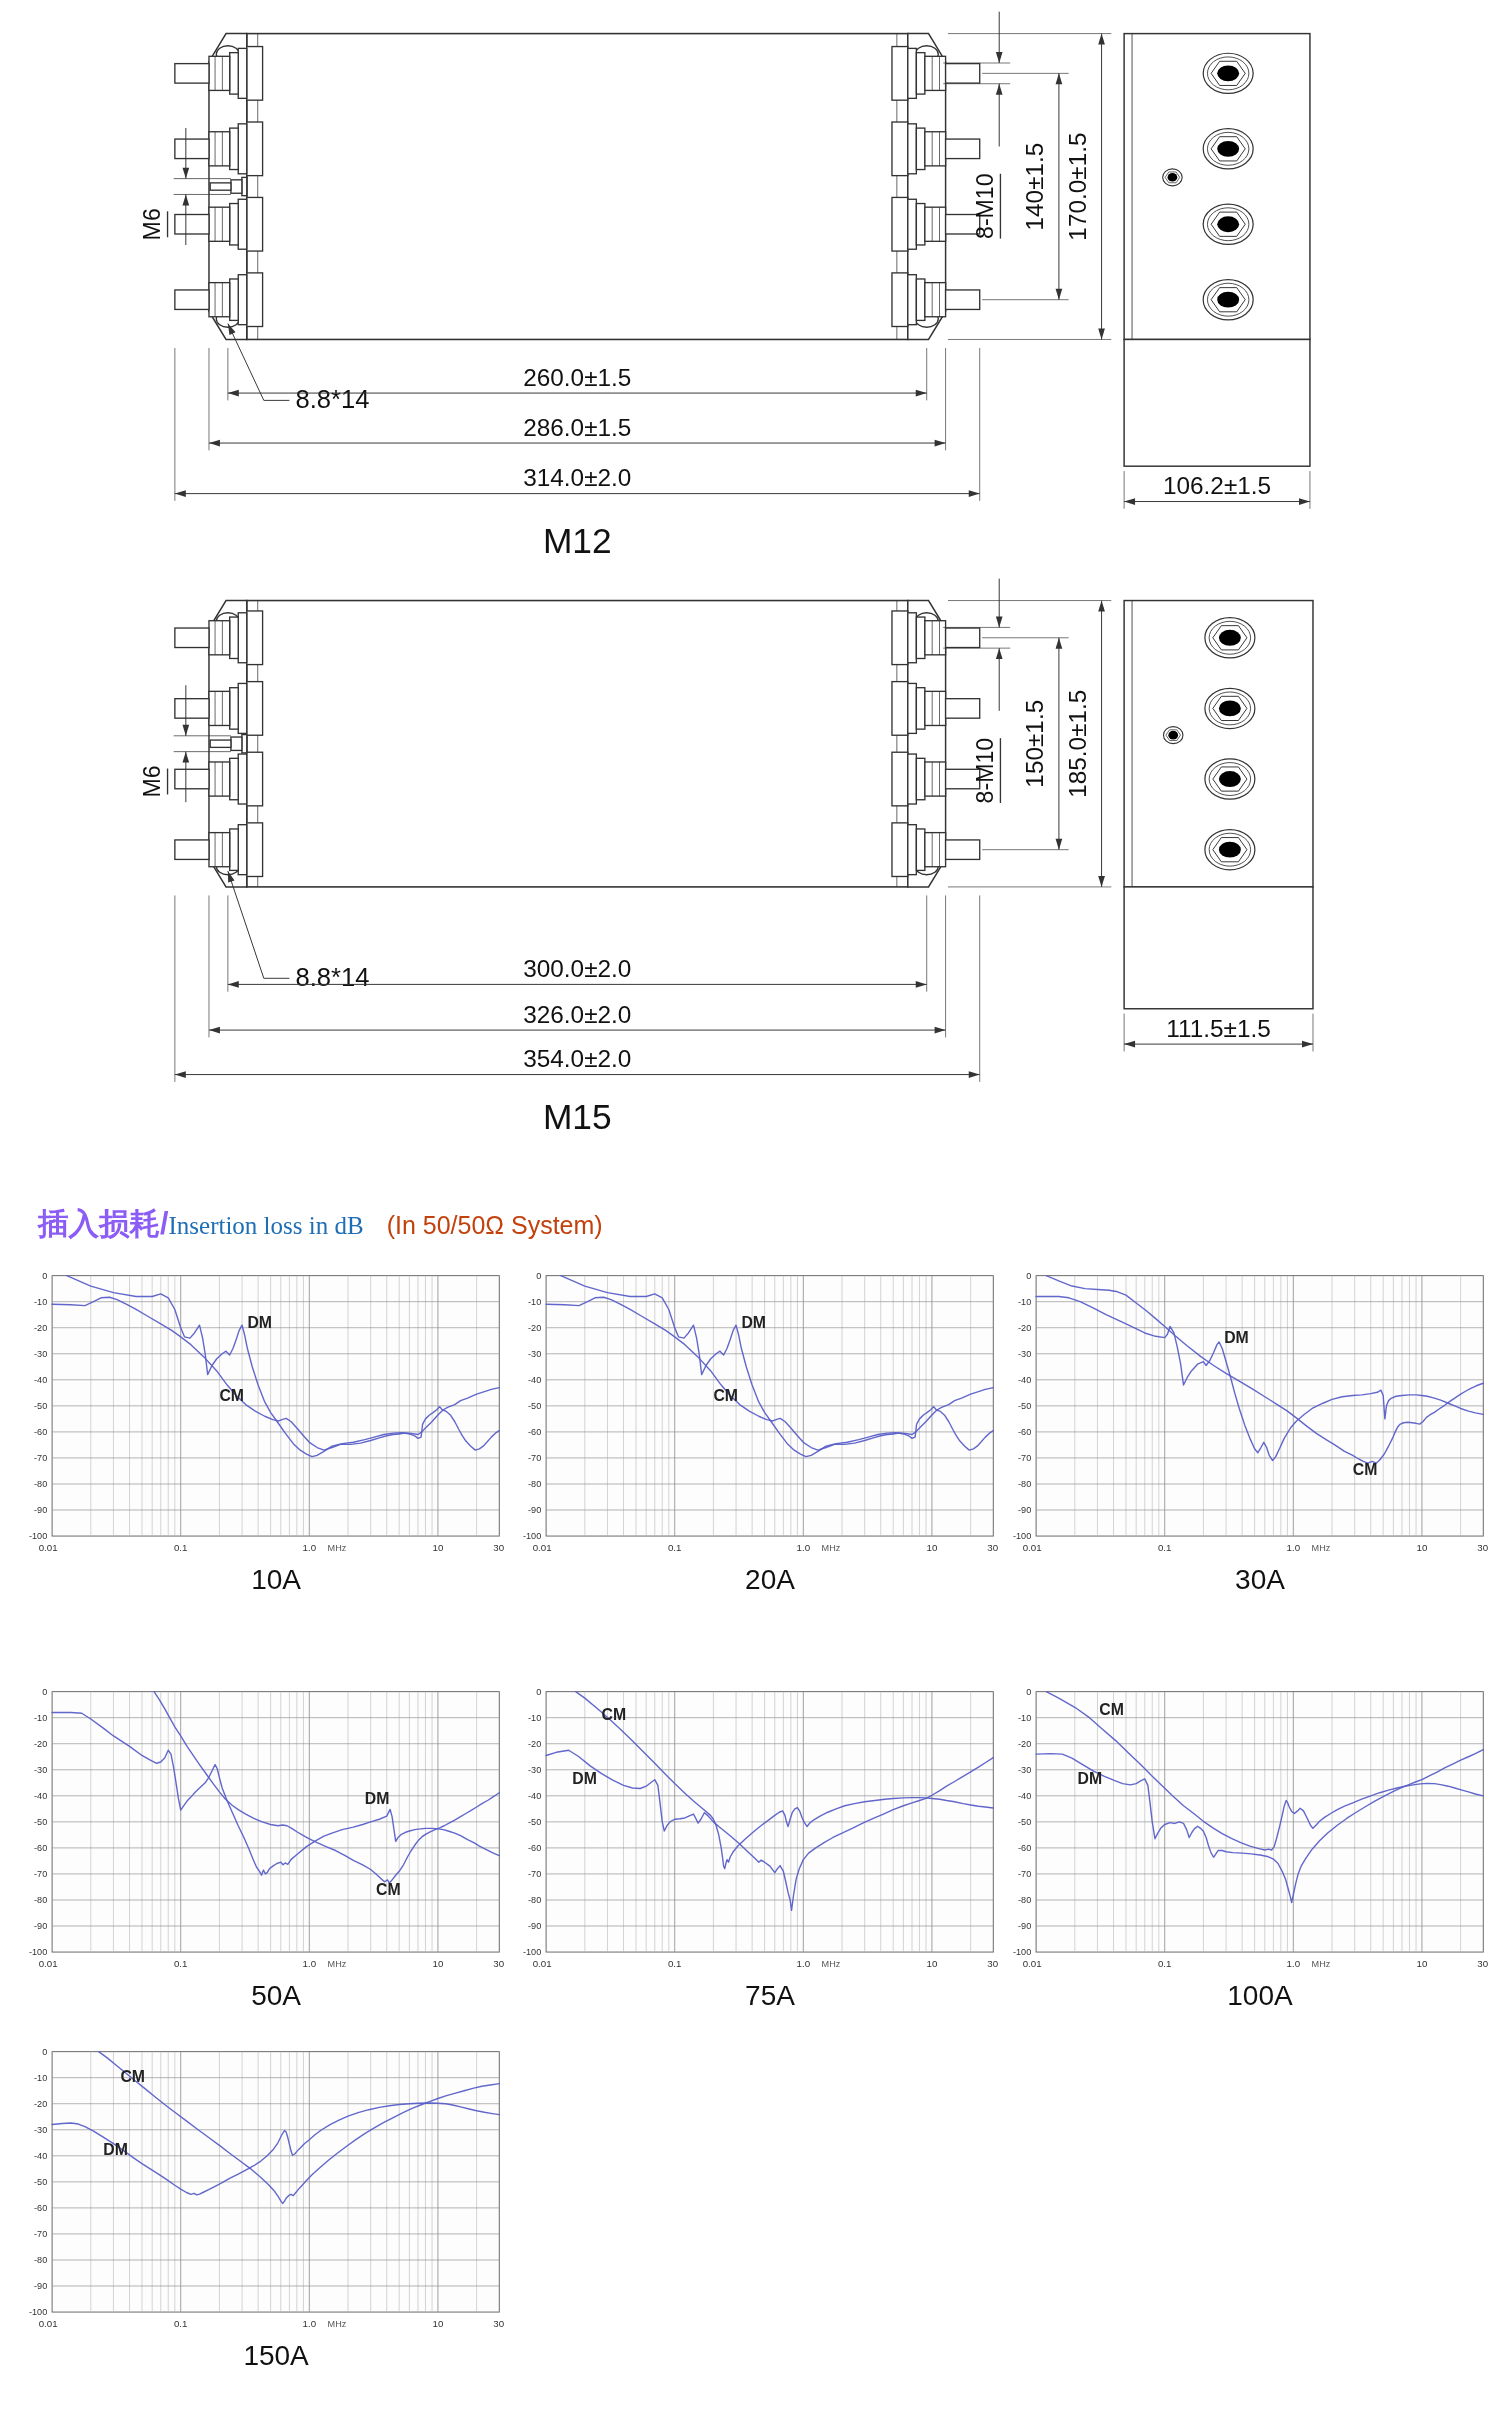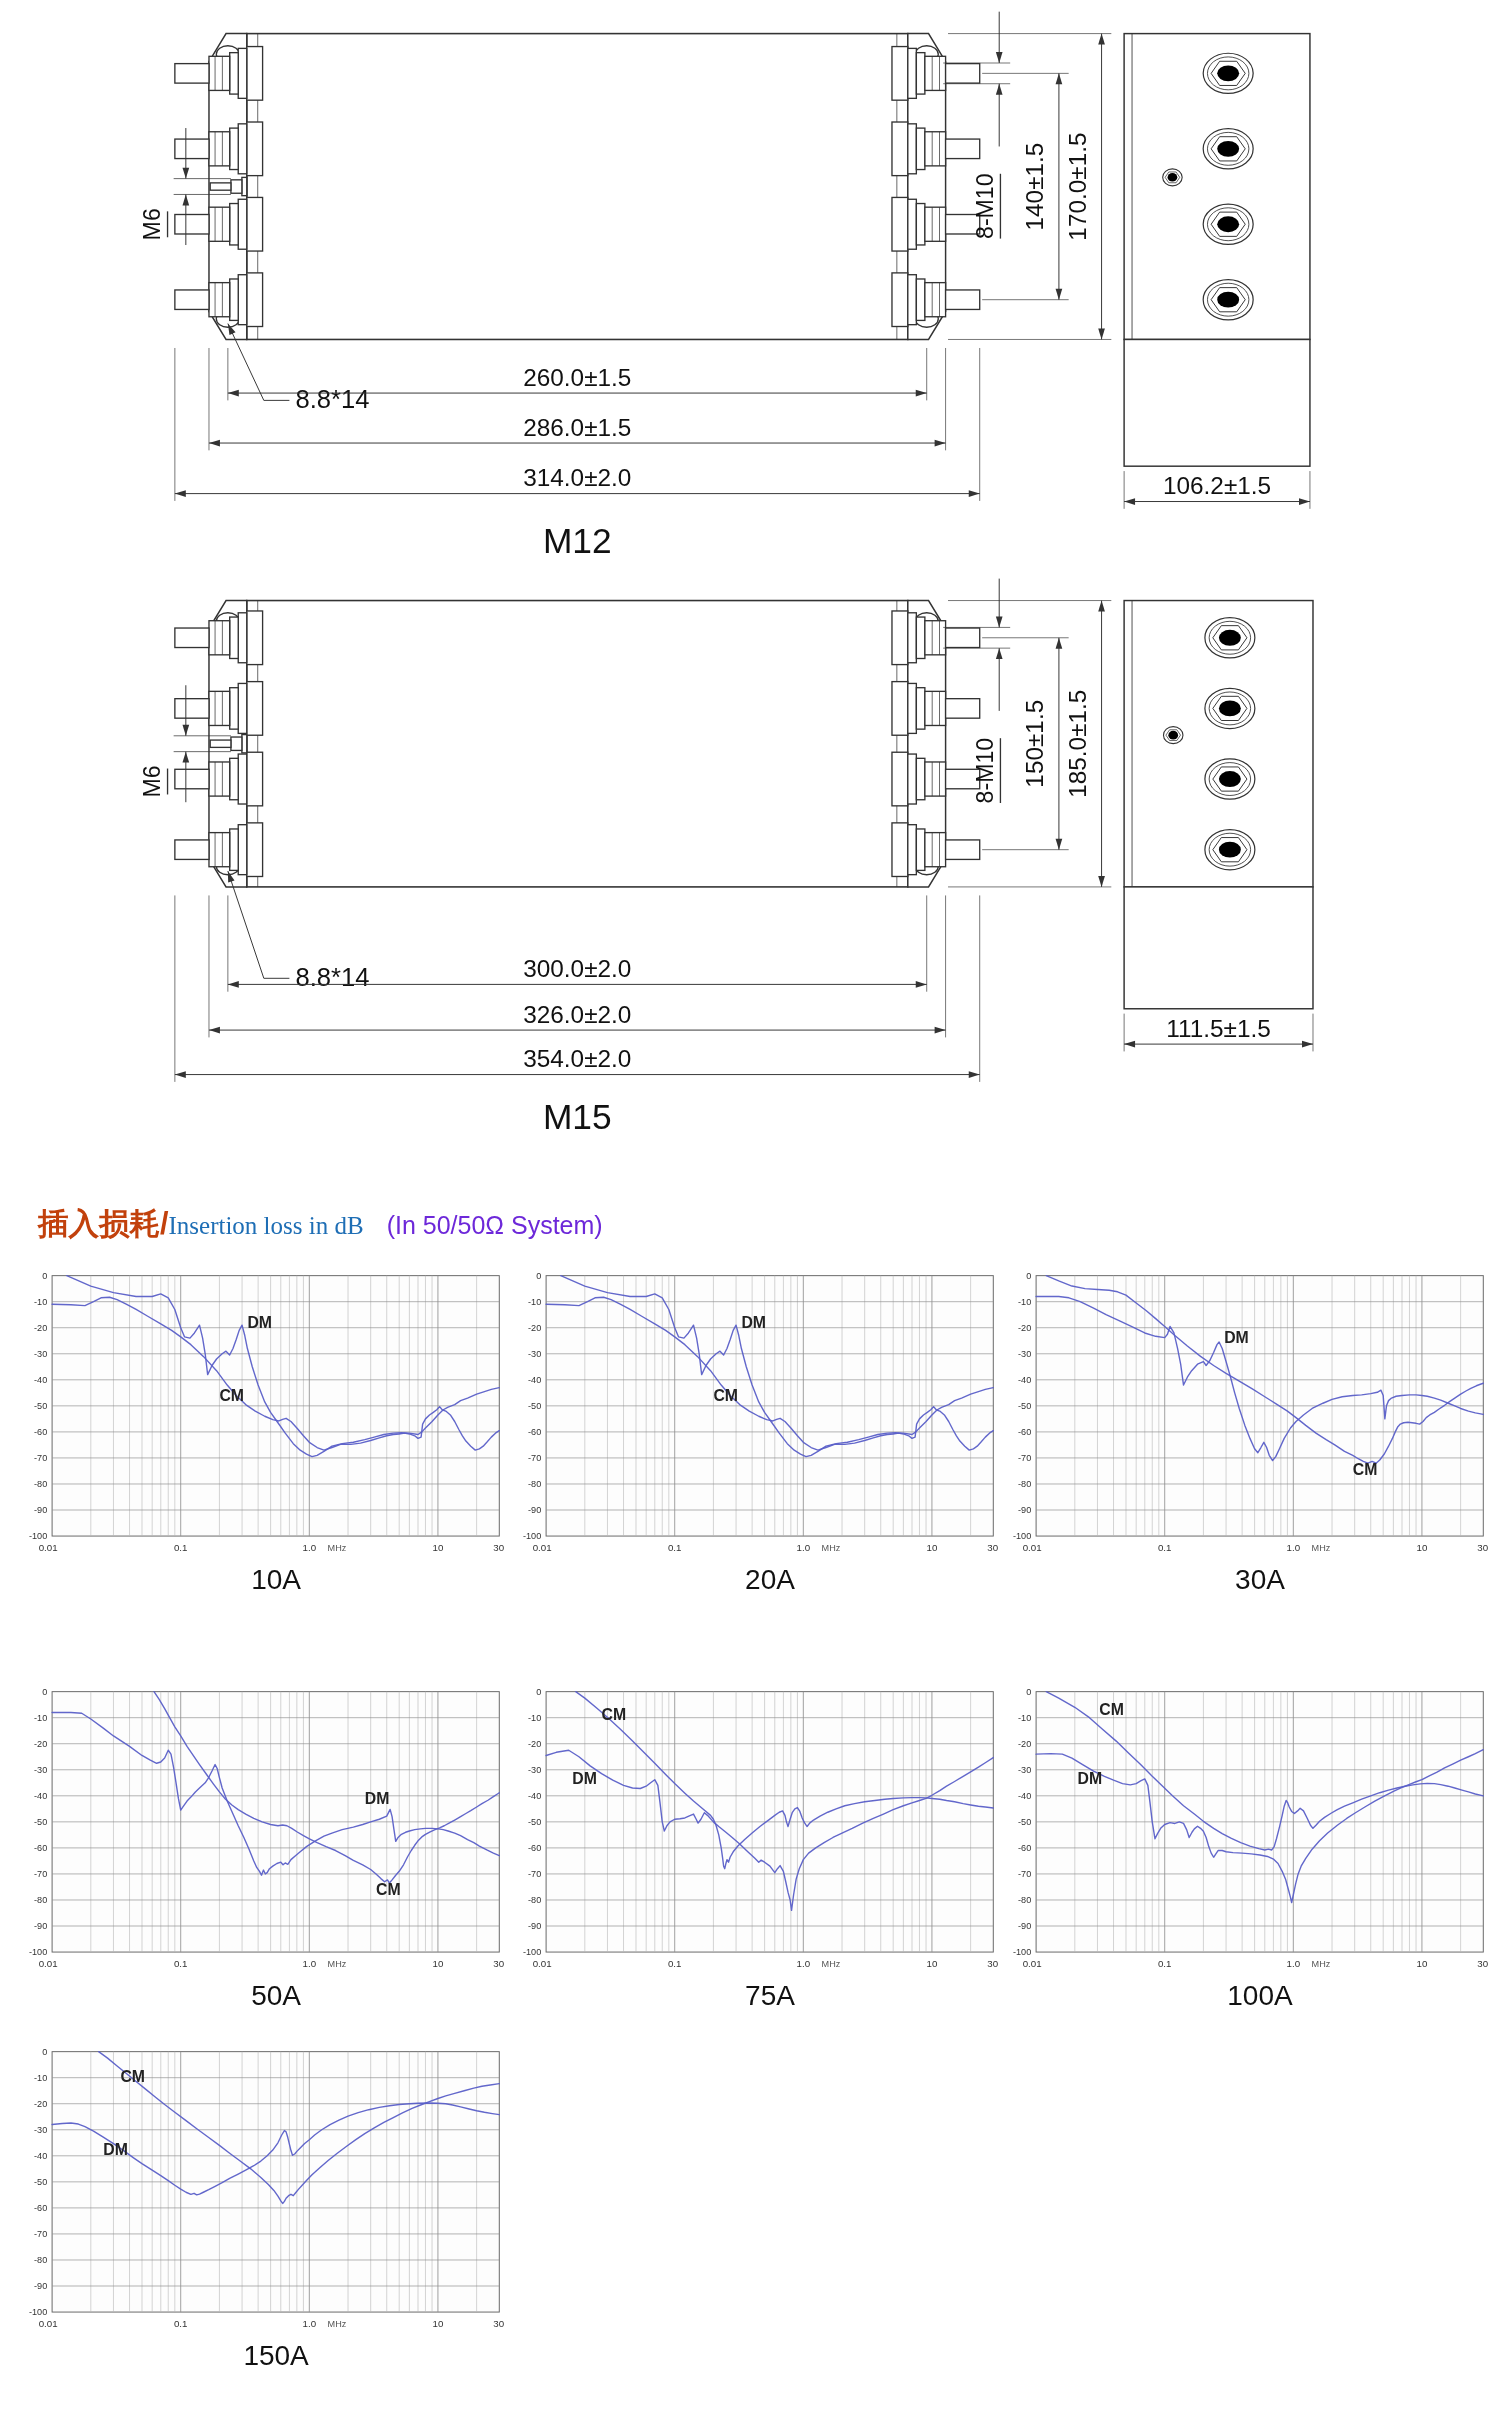--- a/index.html
+++ b/index.html
@@ -327,21 +327,21 @@
       <line x1="1845" y1="718" x2="1845" y2="780" stroke="#333" stroke-width="1.1"></line>
       <line x1="2155" y1="718" x2="2155" y2="780" stroke="#333" stroke-width="1.1"></line>
       <line x1="1845" y1="768" x2="2155" y2="768" stroke="#333" stroke-width="1.6"></line>
       <polygon points="0,0 -18,-5.5 -18,5.5" transform="translate(1845,768) rotate(180)" fill="#333"></polygon>
       <polygon points="0,0 -18,-5.5 -18,5.5" transform="translate(2155,768) rotate(0)" fill="#333"></polygon>
       <text x="2000" y="756" font-size="40" fill="#111" text-anchor="middle" font-weight="400" font-family="Liberation Sans, sans-serif">111.5±1.5</text>
       <text x="947.5" y="908" font-size="58" fill="#111" text-anchor="middle" font-weight="500" font-family="Liberation Sans, sans-serif">M15</text>
     </svg>
 
   <div class="section-title">
-    <span class="zh" style="color: #c2410c;">插入损耗/</span><span class="en" style="color: rgb(30, 110, 181); font-family: Liberation Serif, serif;">Insertion loss in dB</span><span class="sys" style="color: #6d28d9; text-align: center;">(In 50/50Ω System)</span>
+    <span class="zh" style="color: #8b5cf6;">插入损耗/</span><span class="en" style="color: rgb(30, 110, 181); font-family: Liberation Serif, serif;">Insertion loss in dB</span><span class="sys" style="color: #c2410c; text-align: center;">(In 50/50Ω System)</span>
   </div>
 
   <div id="charts">
       <div class="chart" style="left: 9.1px; top: 1272px;"><svg width="506" height="289" viewBox="0 0 830 475">
           <rect x="70" y="6" width="735" height="428" fill="#fdfdfd" stroke="#666" stroke-width="1.6"></rect>
           <line x1="133.63224938236004" y1="6" x2="133.63224938236004" y2="434" stroke="#b8b8b8" stroke-width="1"></line>
           <line x1="170.85472910757758" y1="6" x2="170.85472910757758" y2="434" stroke="#b8b8b8" stroke-width="1"></line>
           <line x1="197.2644987647201" y1="6" x2="197.2644987647201" y2="434" stroke="#b8b8b8" stroke-width="1"></line>
           <line x1="217.74950758178076" y1="6" x2="217.74950758178076" y2="434" stroke="#b8b8b8" stroke-width="1"></line>
           <line x1="234.48697848993763" y1="6" x2="234.48697848993763" y2="434" stroke="#b8b8b8" stroke-width="1"></line>

